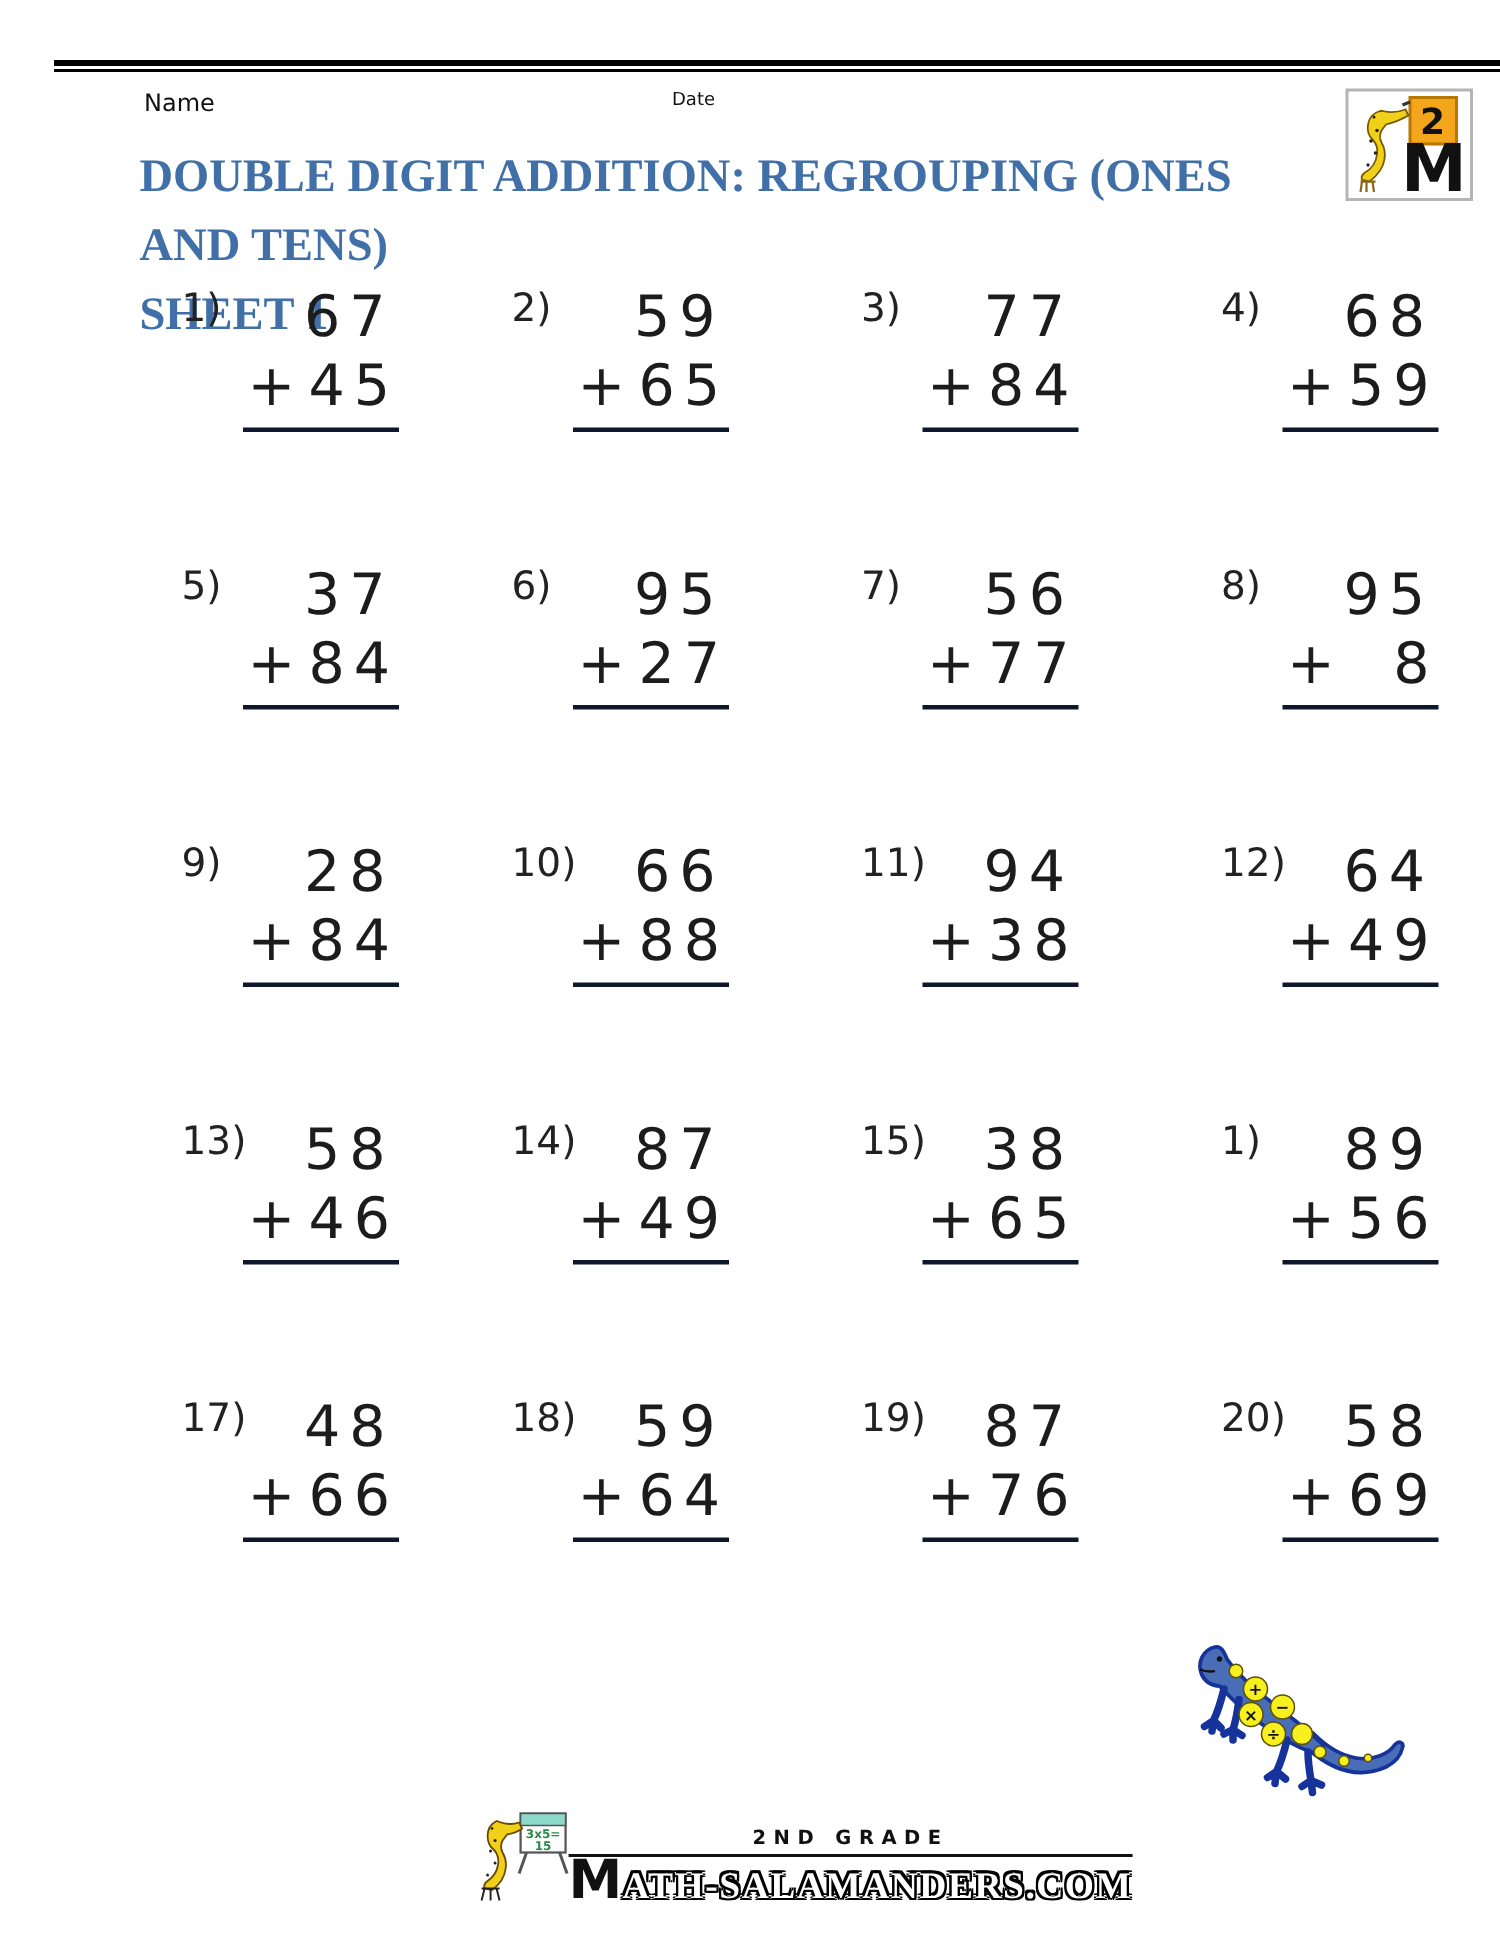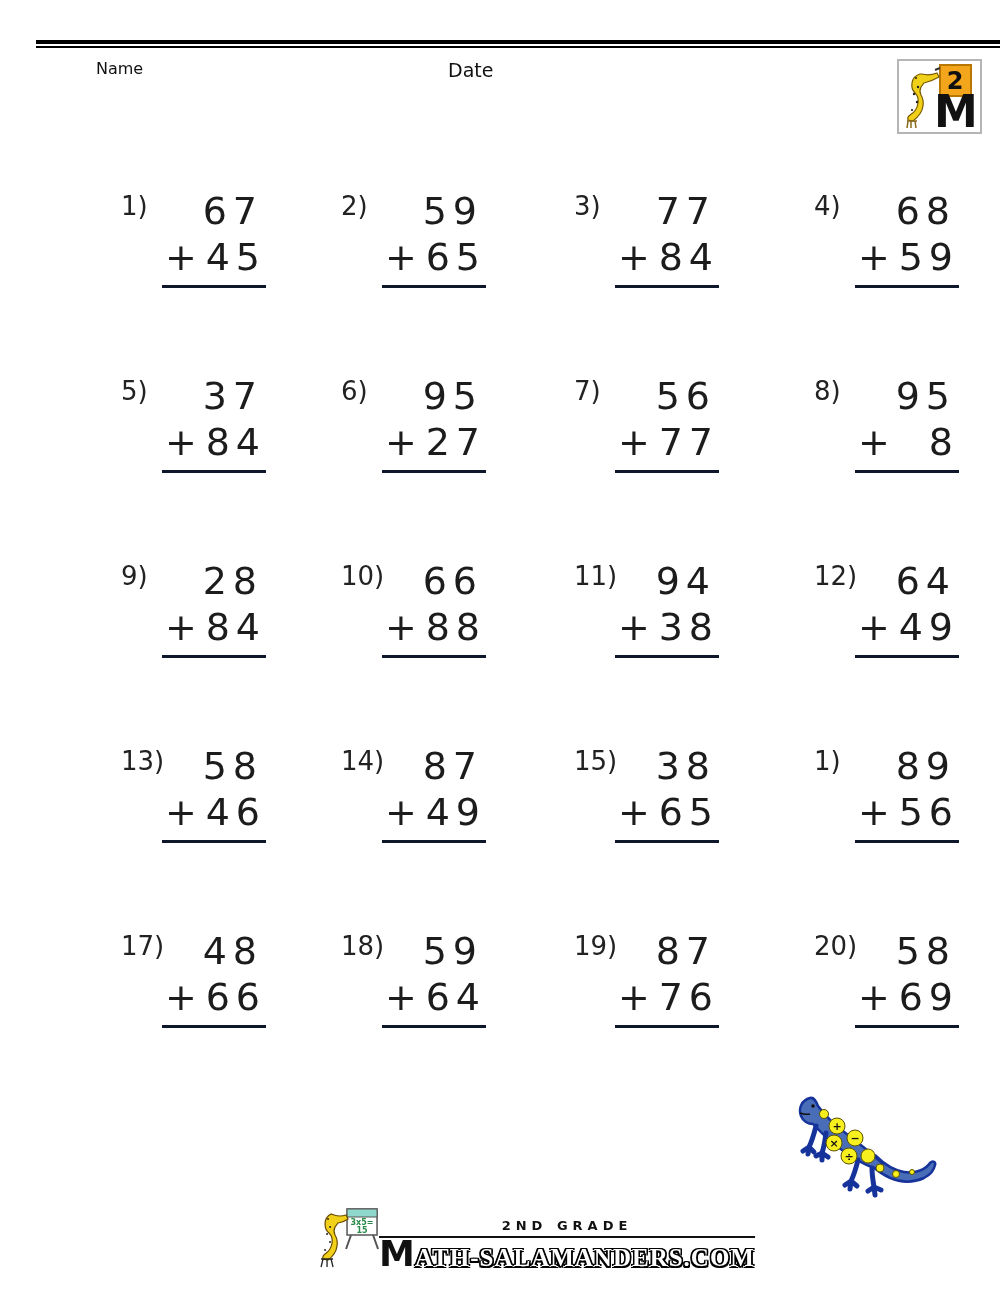--- a/index.html
+++ b/index.html
@@ -6,21 +6,21 @@
   html, body { width: 1000px; height: 1294px; background: #ffffff; }
   body { font-family: "DejaVu Sans", sans-serif; color: #1a1a1a; overflow: hidden; }
   .page { position: relative; width: 1000px; height: 1294px; background: #fff; margin-left: 36px; }
 
   
   .rule-thick { position: absolute; left: 0; right: 0; top: 40px; height: 4px; background: #000; }
   .rule-thin  { position: absolute; left: 0; right: 0; top: 46px; height: 2px; background: #000; }
 
   
   .name-label { position: absolute; left: 60px; top: 59px; font-size: 16px; color: #111; }
-  .date-label { position: absolute; left: 412px; top: 59px; font-size: 19px; color: #111; }
+  .date-label { position: absolute; left: 412px; top: 59px; font-size: 12px; color: #111; }
 
   
   .logo-box { position: absolute; left: 861px; top: 59px; width: 85px; height: 75px;
               border: 2px solid #b5b5b5; background: #fff; }
 
   
   .title { position: absolute; left: 57px; top: 94px; width: 800px;
            font-family: "Liberation Serif", serif; font-weight: bold;
            font-size: 31px; line-height: 46px; color: #4170a8; letter-spacing: 0px; }
 
@@ -82,20 +82,24 @@
         <circle cx="17" cy="17" r="1" fill="#222"></circle>
         <circle cx="19" cy="26" r="1.2" fill="#222"></circle>
         <circle cx="15" cy="33" r="1.2" fill="#222"></circle>
         <circle cx="18" cy="41" r="1.2" fill="#222"></circle>
         <circle cx="13" cy="49" r="1.1" fill="#222"></circle>
         <path d="M8,60 l10,0 M9,60 l-1,7 M16,60 l1,7 M12,60 l0,7" stroke="#8a6a1a" stroke-width="1.5" fill="none"></path>
       </g>
     </svg>
   </div>
 
+  <div class="title">
+    <div>DOUBLE DIGIT ADDITION: REGROUPING (ONES AND TENS)</div>
+    <div>SHEET 1</div>
+  </div>
 
   <div class="grid" id="problems-grid">
     <div class="cell">
       <span class="plabel">1)</span>
       <div class="pblock">
         <div class="top-num">67</div>
         <div class="bot-row">
           <span class="plus">+</span>
           <span class="addend">45</span>
         </div>

